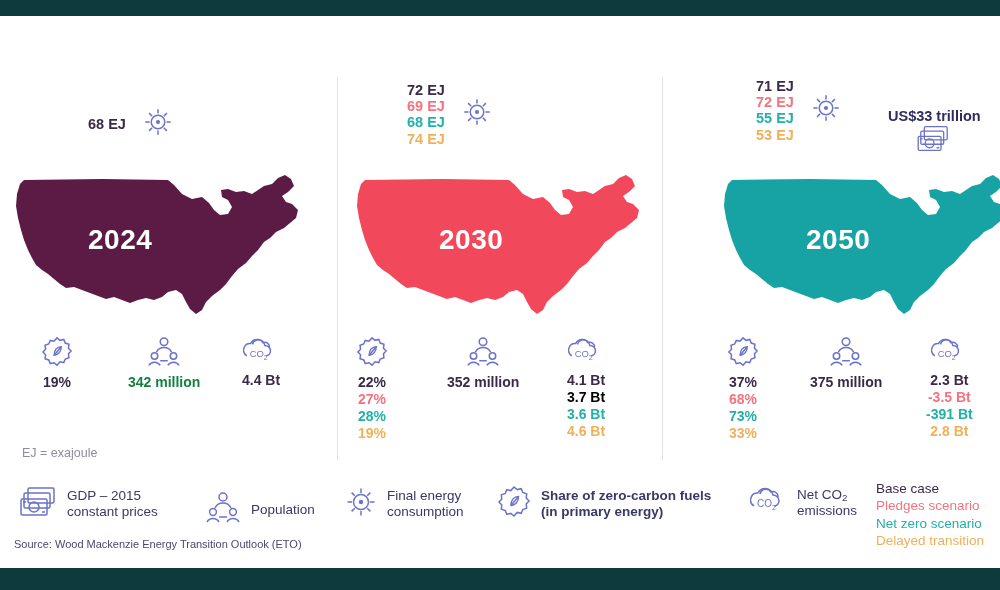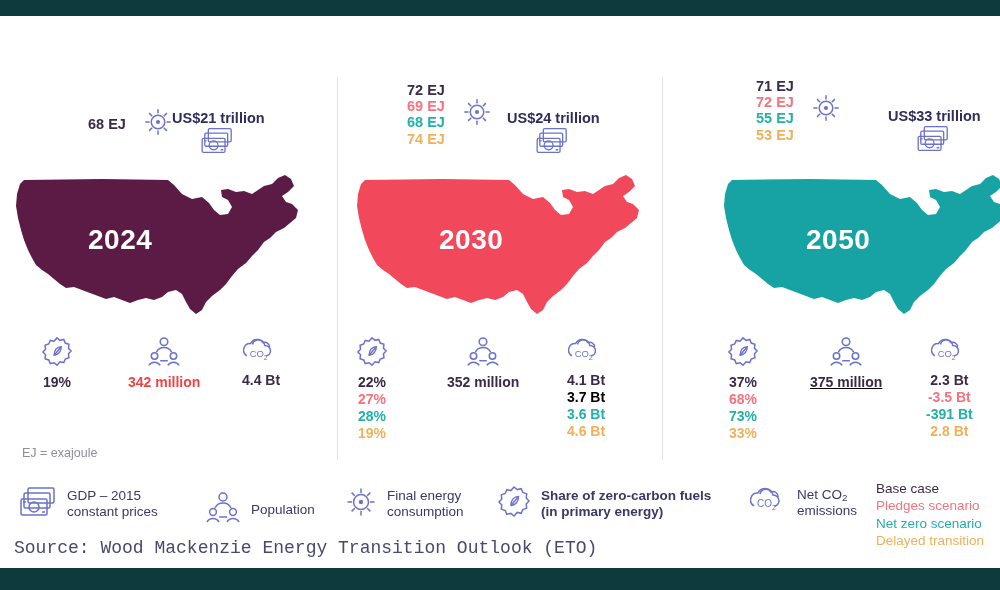--- a/index.html
+++ b/index.html
@@ -98,21 +98,21 @@
 
   .p2024 .bstat.share { left: 40px; top: 4px; }
   .p2024 .bstat.pop   { left: 128px; top: 4px; }
   .p2024 .bstat.co2   { left: 242px; top: 4px; }
 
   .p2030 .bstat.share { left: 18px; top: 4px; }
   .p2030 .bstat.pop   { left: 110px; top: 4px; }
   .p2030 .bstat.co2   { left: 230px; top: 4px; }
 
   .p2050 .bstat.share { left: 28px; top: 4px; }
-  .p2050 .bstat.pop   { left: 112px; top: 4px; text-decoration: underline; }
+  .p2050 .bstat.pop   { left: 112px; top: 4px; }
   .p2050 .bstat.co2   { left: 228px; top: 4px; }
 
   
   .footnote {
     position: absolute; left: 22px; top: 446px;
     font-size: 12.5px; color: #8c8ca0;
   }
   .legend {
     position: absolute; left: 14px; top: 478px;
     width: 980px; height: 62px;
@@ -131,21 +131,21 @@
   .li-co2   { left: 736px; top: 7px; }
 
   .scenario-legend {
     position: absolute; left: 862px; top: 2px;
     display: flex; flex-direction: column; line-height: 1.28;
   }
   .scenario-legend .s { font-size: 13.5px; white-space: nowrap; }
 
   .source {
     position: absolute; left: 14px; top: 538px;
-    font-size: 18px; color: #4a4870; font-family: Liberation Mono, monospace;
+    font-size: 11px; color: #4a4870;
   }
   .sub { font-size: 0.72em; vertical-align: -0.22em; }
 </style>
 </head>
 <body>
 
 <div id="root">
 
   <div class="band band-top"></div>
   <div class="band band-bottom"></div>
@@ -159,30 +159,20 @@
     <div class="top-row">
       <div class="stat-energy">
         <div class="ej-stack">
               <div class="ej-val" style="color:#3a2a47">68 EJ</div>
             </div>
         <span><svg width="32" height="32" viewBox="0 0 34 34" fill="none" stroke="#6b72c9" stroke-width="1.6">
   <circle cx="17" cy="17" r="7.2"></circle>
                 <circle cx="17" cy="17" r="2.2" fill="#6b72c9" stroke="none"></circle>
   <path d="M17 3.5 L17 8 M17 26 L17 30.5 M3.5 17 L8 17 M26 17 L30.5 17
            M7.6 7.6 L10.8 10.8 M23.2 23.2 L26.4 26.4 M26.4 7.6 L23.2 10.8 M10.8 23.2 L7.6 26.4"></path>
-              </svg></span>
-      </div>
-      <div class="stat-gdp">
-        <div class="gdp-label">US$21 trillion</div>
-        <span><svg width="34" height="29.92" viewBox="0 0 38 34" fill="none" stroke="#6b72c9" stroke-width="1.5">
-  <rect x="8" y="3" width="26" height="15" rx="1.5"></rect>
-                <rect x="4" y="8" width="26" height="15" rx="1.5"></rect>
-  <rect x="1" y="14" width="26" height="16" rx="1.5"></rect>
-                <circle cx="14" cy="22" r="5"></circle>
-  <path d="M3 17 L6 17 M22 27 L25 27"></path>
               </svg></span>
       </div>
     </div>
 
     <div class="map-wrap">
       <svg width="300" height="158" viewBox="0 0 300 158" aria-hidden="true">
         <path d="M14 18 L18 14 L96 13 L162 14 L168 19 L176 28 L186 33 L196 31 L203 37 L208 44 L214 49 L222 48 L226 41 L222 34 L216 31 L215 24 L222 23 L230 26 L238 25 L246 28 L252 24 L258 20 L266 18 L272 12 L279 9 L285 13 L288 20 L282 26 L276 30 L280 36 L286 38 L292 44 L290 52 L284 57 L278 62 L270 66 L264 72 L258 76 L252 84 L246 90 L240 97 L232 103 L226 110 L220 118 L214 124 L206 130 L200 136 L196 144 L190 148 L184 143 L180 136 L176 128 L170 124 L162 126 L156 131 L148 134 L140 132 L132 134 L124 137 L116 134 L108 131 L100 133 L92 130 L84 127 L76 124 L68 121 L60 122 L54 118 L48 113 L42 108 L36 104 L30 99 L26 92 L22 84 L18 74 L15 64 L12 52 L10 40 L11 28 Z" fill="#5c1b45"></path>
       </svg>
       <div class="year-label">2024</div>
     </div>
@@ -203,21 +193,21 @@
         <span><svg width="36" height="32.4" viewBox="0 0 38 34" fill="none" stroke="#6b72c9" stroke-width="1.6">
   <circle cx="19" cy="6" r="4"></circle>
                 <path d="M11 17 A9 9 0 0 1 27 17"></path>
   <circle cx="9" cy="21" r="3.4"></circle>
                 <path d="M3 31 A7 7 0 0 1 15 31"></path>
   <circle cx="29" cy="21" r="3.4"></circle>
                 <path d="M23 31 A7 7 0 0 1 35 31"></path>
                 <path d="M15 26 L23 26"></path>
               </svg></span>
         <div class="vals">
-              <div class="v" style="color:#ef4444">342 million</div>
+              <div class="v" style="color:#15803d">342 million</div>
             </div>
       </div>
       <div class="bstat co2">
         <span><svg width="36" height="30.24" viewBox="0 0 38 32" fill="none" stroke="#6b72c9" stroke-width="1.5">
   <path d="M10 9 a6 6 0 0 1 11-2 a5 5 0 0 1 7 5"></path>
   <path d="M4 21 a7 7 0 0 1 4-13 a8 8 0 0 1 15 2 a6 6 0 0 1 6 6 a5.5 5.5 0 0 1-5 5"></path>
   <text x="7" y="22" font-family="Liberation Sans, sans-serif" font-size="10" fill="#6b72c9" stroke="none">CO</text>
   <text x="22" y="25" font-family="Liberation Sans, sans-serif" font-size="7.5" fill="#6b72c9" stroke="none">2</text>
               </svg></span>
         <div class="vals">
@@ -233,30 +223,20 @@
               <div class="ej-val" style="color:#3a2a47">72 EJ</div>
               <div class="ej-val" style="color:#f4737f">69 EJ</div>
               <div class="ej-val" style="color:#22b0a8">68 EJ</div>
               <div class="ej-val" style="color:#f0b05a">74 EJ</div>
             </div>
         <span><svg width="32" height="32" viewBox="0 0 34 34" fill="none" stroke="#6b72c9" stroke-width="1.6">
   <circle cx="17" cy="17" r="7.2"></circle>
                 <circle cx="17" cy="17" r="2.2" fill="#6b72c9" stroke="none"></circle>
   <path d="M17 3.5 L17 8 M17 26 L17 30.5 M3.5 17 L8 17 M26 17 L30.5 17
            M7.6 7.6 L10.8 10.8 M23.2 23.2 L26.4 26.4 M26.4 7.6 L23.2 10.8 M10.8 23.2 L7.6 26.4"></path>
-              </svg></span>
-      </div>
-      <div class="stat-gdp">
-        <div class="gdp-label">US$24 trillion</div>
-        <span><svg width="34" height="29.92" viewBox="0 0 38 34" fill="none" stroke="#6b72c9" stroke-width="1.5">
-  <rect x="8" y="3" width="26" height="15" rx="1.5"></rect>
-                <rect x="4" y="8" width="26" height="15" rx="1.5"></rect>
-  <rect x="1" y="14" width="26" height="16" rx="1.5"></rect>
-                <circle cx="14" cy="22" r="5"></circle>
-  <path d="M3 17 L6 17 M22 27 L25 27"></path>
               </svg></span>
       </div>
     </div>
 
     <div class="map-wrap">
       <svg width="300" height="158" viewBox="0 0 300 158" aria-hidden="true">
         <path d="M14 18 L18 14 L96 13 L162 14 L168 19 L176 28 L186 33 L196 31 L203 37 L208 44 L214 49 L222 48 L226 41 L222 34 L216 31 L215 24 L222 23 L230 26 L238 25 L246 28 L252 24 L258 20 L266 18 L272 12 L279 9 L285 13 L288 20 L282 26 L276 30 L280 36 L286 38 L292 44 L290 52 L284 57 L278 62 L270 66 L264 72 L258 76 L252 84 L246 90 L240 97 L232 103 L226 110 L220 118 L214 124 L206 130 L200 136 L196 144 L190 148 L184 143 L180 136 L176 128 L170 124 L162 126 L156 131 L148 134 L140 132 L132 134 L124 137 L116 134 L108 131 L100 133 L92 130 L84 127 L76 124 L68 121 L60 122 L54 118 L48 113 L42 108 L36 104 L30 99 L26 92 L22 84 L18 74 L15 64 L12 52 L10 40 L11 28 Z" fill="#f2485b"></path>
       </svg>
       <div class="year-label">2030</div>
     </div>

